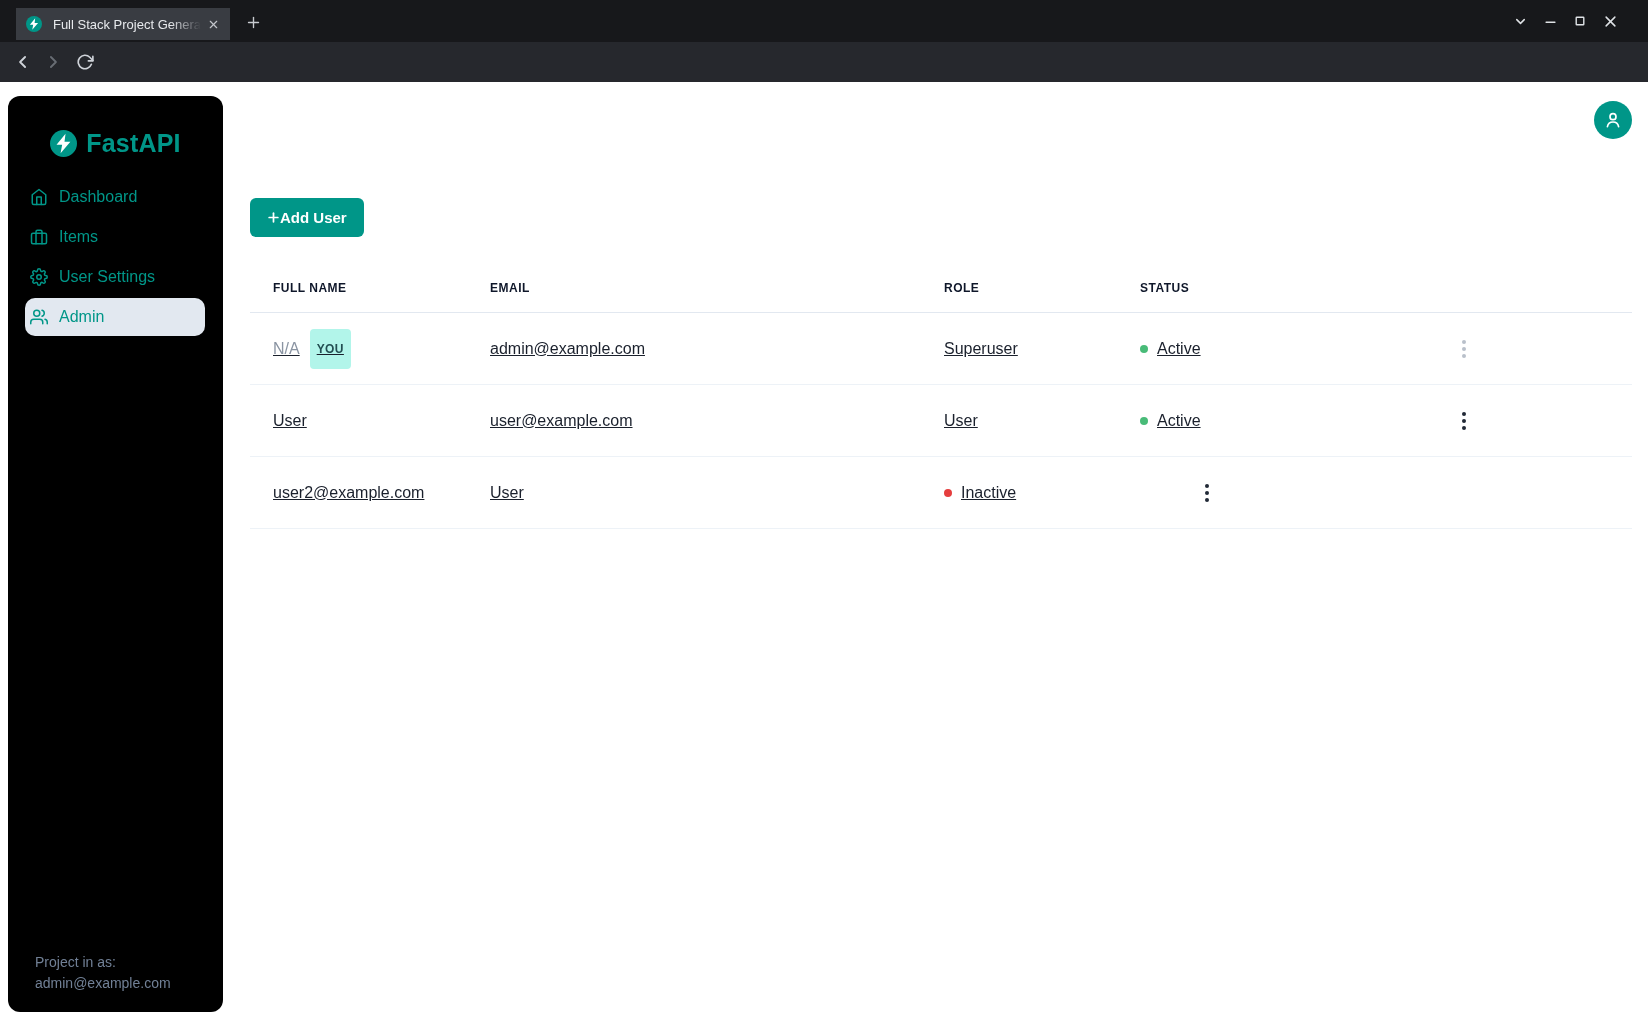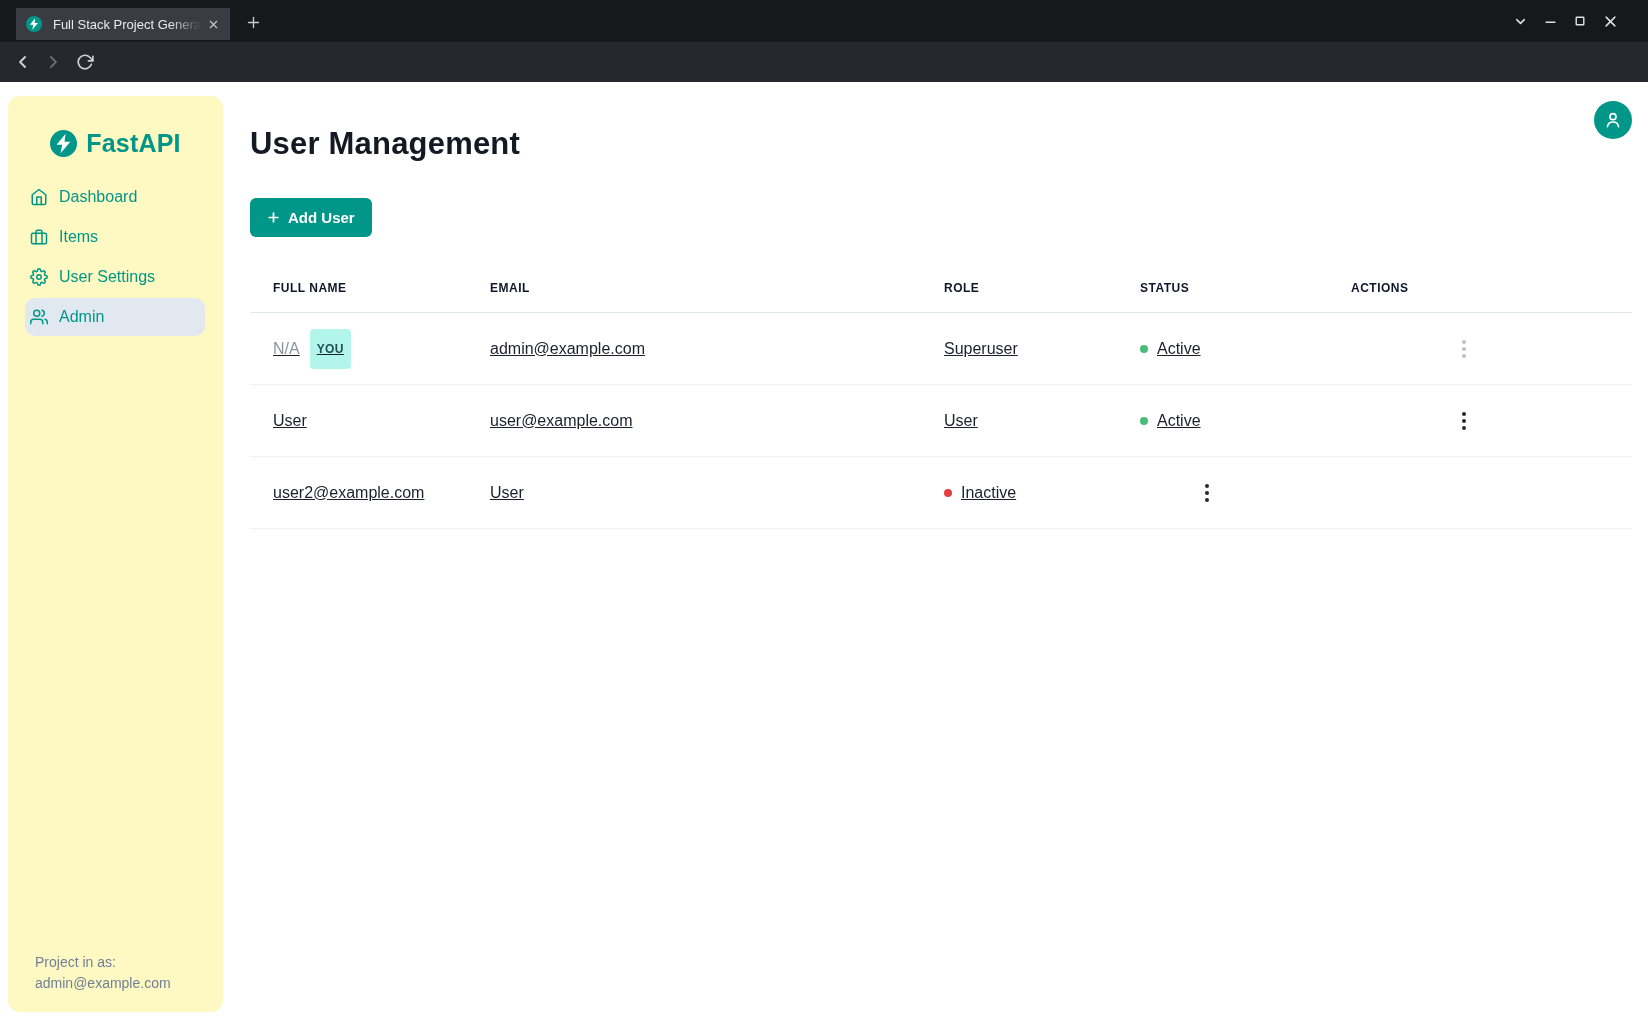--- a/index.html
+++ b/index.html
@@ -33,38 +33,38 @@
   .url-path { color:#8d9298; }
   .pill-ic { width:26px; height:24px; border:none; background:transparent; display:flex; align-items:center; justify-content:center; margin-left:6px; position:relative; }
   .pill-div { width:1px; height:16px; background:#55585e; margin:0 7px 0 9px; }
   .badge-dot { position:absolute; top:-3px; right:-5px; min-width:14px; height:14px; border-radius:7px; background:#e12d2d;
                color:#fff; font-size:9px; font-weight:700; display:flex; align-items:center; justify-content:center; padding:0 3px; }
   .tool-right { position:absolute; right:0; top:42px; height:40px; display:flex; align-items:center; gap:12px; padding-right:26px; }
 
   
   .page { position:absolute; left:0; top:82px; width:1648px; height:943px; background:#fff; }
 
-  .sidebar { position:absolute; left:8px; top:14px; width:215px; height:916px; background:#fef9c3; border-radius:12px; }
+  .sidebar { position:absolute; left:8px; top:14px; width:215px; height:916px; background:#000000; border-radius:12px; }
   .brand { margin-top:33px; display:flex; align-items:center; justify-content:center; gap:9px; }
   .brand-text { font-size:25px; font-weight:600; color:var(--accent,#009688); letter-spacing:0.2px; }
   .nav { margin-top:19px; }
   .nav-item { position:relative; height:40px; display:flex; align-items:center; padding-left:22px; cursor:pointer; }
   .nav-item .nlabel { margin-left:11px; font-size:16px; color:var(--accent,#009688); }
   .nav-item.active::before { content:""; position:absolute; left:17px; right:18px; top:1px; bottom:1px;
                              background:#e2e8f0; border-radius:10px; }
   .nav-item > * { position:relative; }
   .side-footer { position:absolute; left:27px; bottom:18px; font-size:14px; color:#718096; line-height:21px; }
 
   .avatar-btn { position:absolute; left:1594px; top:19px; width:38px; height:38px; border-radius:50%;
                 background:var(--accent,#009688); border:none; display:flex; align-items:center; justify-content:center; cursor:pointer; }
 
   .page-title { position:absolute; left:250px; top:44px; font-size:31px; font-weight:700; color:#141a24; letter-spacing:0.2px; }
 
   .add-btn { position:absolute; left:250px; top:116px; height:39px; padding:0 17px; background:var(--accent,#009688);
-             color:#fff; border:none; border-radius:6px; font-size:15px; font-weight:700; display:flex; align-items:center; gap:8px;
+             color:#fff; border:none; border-radius:6px; font-size:15px; font-weight:700; display:flex; align-items:center; 
              font-family:inherit; cursor:pointer; }
 
   .table { position:absolute; left:250px; top:181px; width:1382px; }
   .tgrid { display:grid; grid-template-columns:217px 454px 196px 211px 1fr; }
   .thead { height:50px; border-bottom:1px solid #e2e8f0; }
   .th { display:flex; align-items:center; padding-left:23px; font-size:12px; font-weight:700; color:#0f172a; letter-spacing:0.5px; }
   .trow { height:72px; border-bottom:1px solid #edf2f7; }
   .cell { display:flex; align-items:center; padding-left:23px; font-size:16px; color:#1a202c;text-decoration:underline; }
   .name-text.muted { color:#8a94a2; }
   .you-badge { margin-left:10px; background:var(--badge-bg,#b2f5ea); color:var(--badge-text,#234e52);
@@ -283,39 +283,37 @@
 
     <button class="avatar-btn">
       <span>
         <svg width="20" height="20" viewBox="0 0 24 24" fill="none" stroke="#fff" stroke-width="2" stroke-linecap="round" stroke-linejoin="round">
             <circle cx="12" cy="8" r="3.6"></circle>
             <path d="M5.3 20a6.8 6.8 0 0 1 13.4 0"></path>
           </svg>
       </span>
     </button>
 
-    <h1 class="page-title">User Management</h1>
 
     <button class="add-btn">
       <span>
         <svg width="13" height="13" viewBox="0 0 24 24" fill="none" stroke="#fff" stroke-width="3.2" stroke-linecap="round">
             <line x1="12" y1="4" x2="12" y2="20"></line>
             <line x1="4" y1="12" x2="20" y2="12"></line>
           </svg>
       </span>
       <span>Add User</span>
     </button>
 
     <div class="table">
       <div class="tgrid thead">
         <div class="th">FULL NAME</div>
         <div class="th">EMAIL</div>
         <div class="th">ROLE</div>
         <div class="th">STATUS</div>
-        <div class="th">ACTIONS</div>
       </div>
       <div>
           <div class="tgrid trow">
     <div class="cell">
       <span class="name-text muted">N/A</span>
       <span class="you-badge">YOU</span>
     </div>
     <div class="cell">
       <span class="email-text">admin@example.com</span>
     </div>

